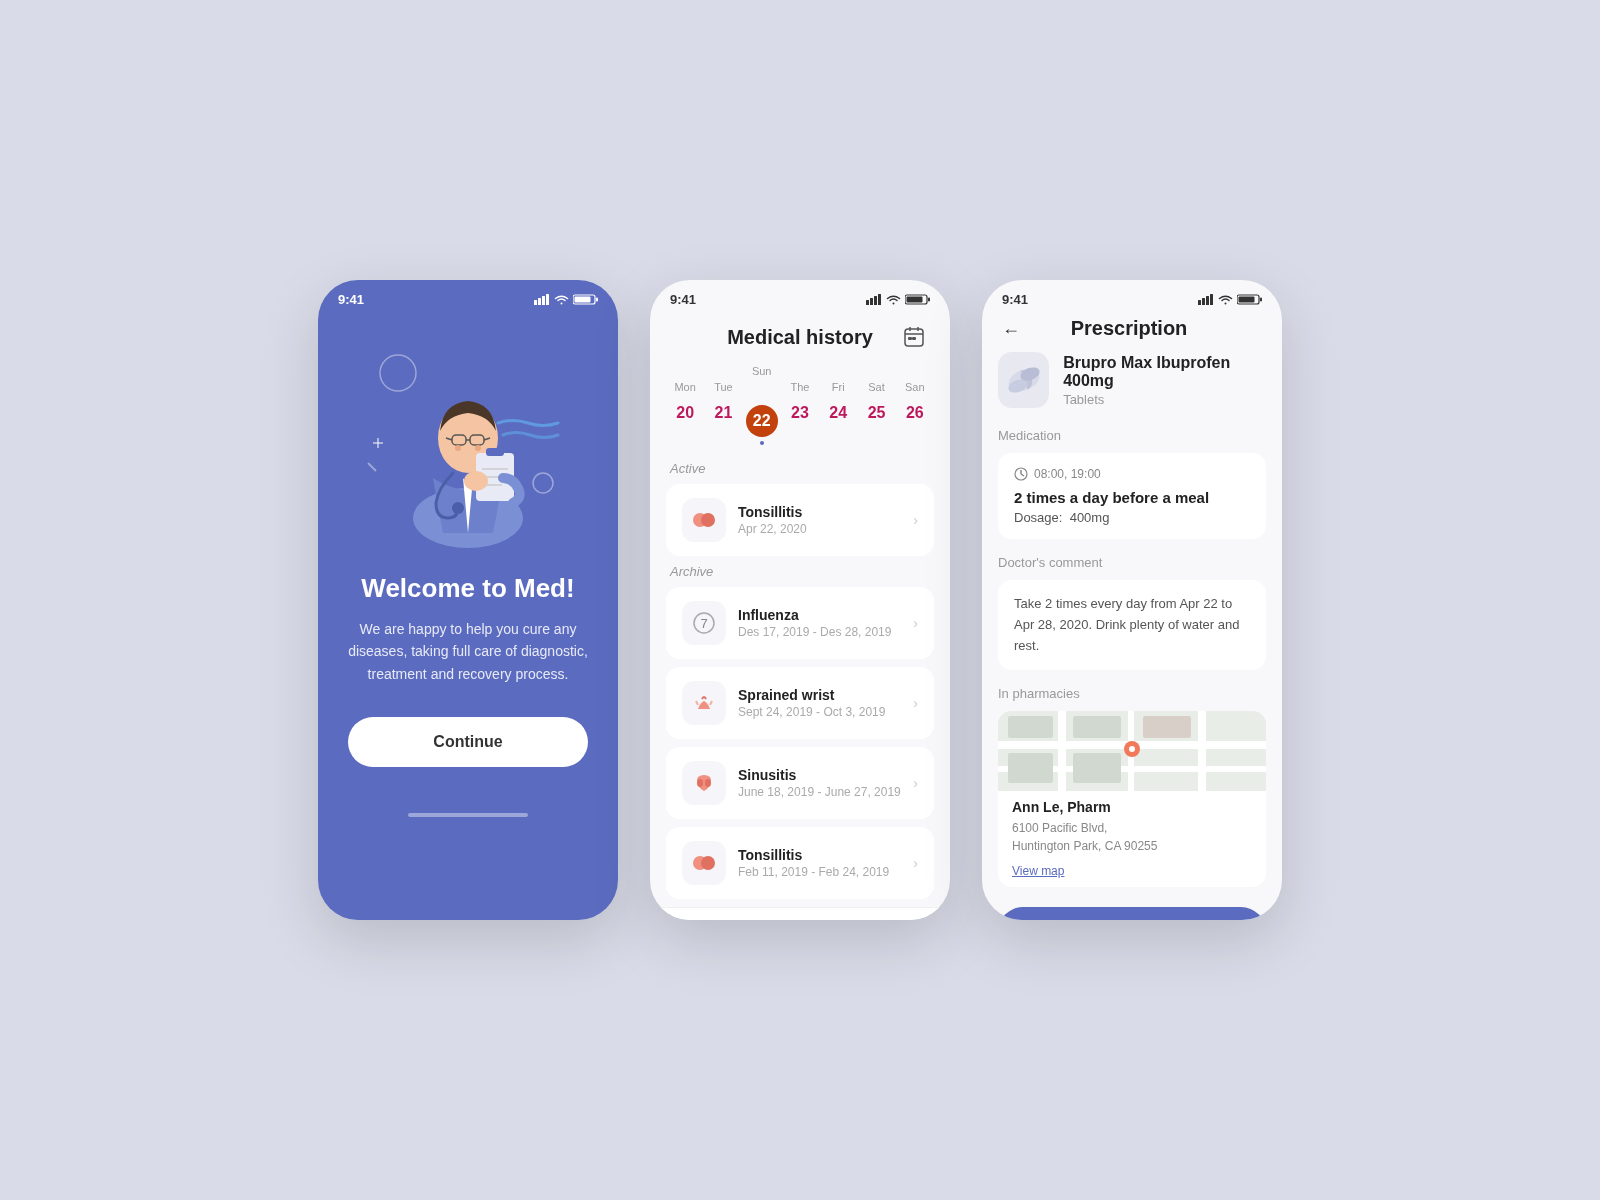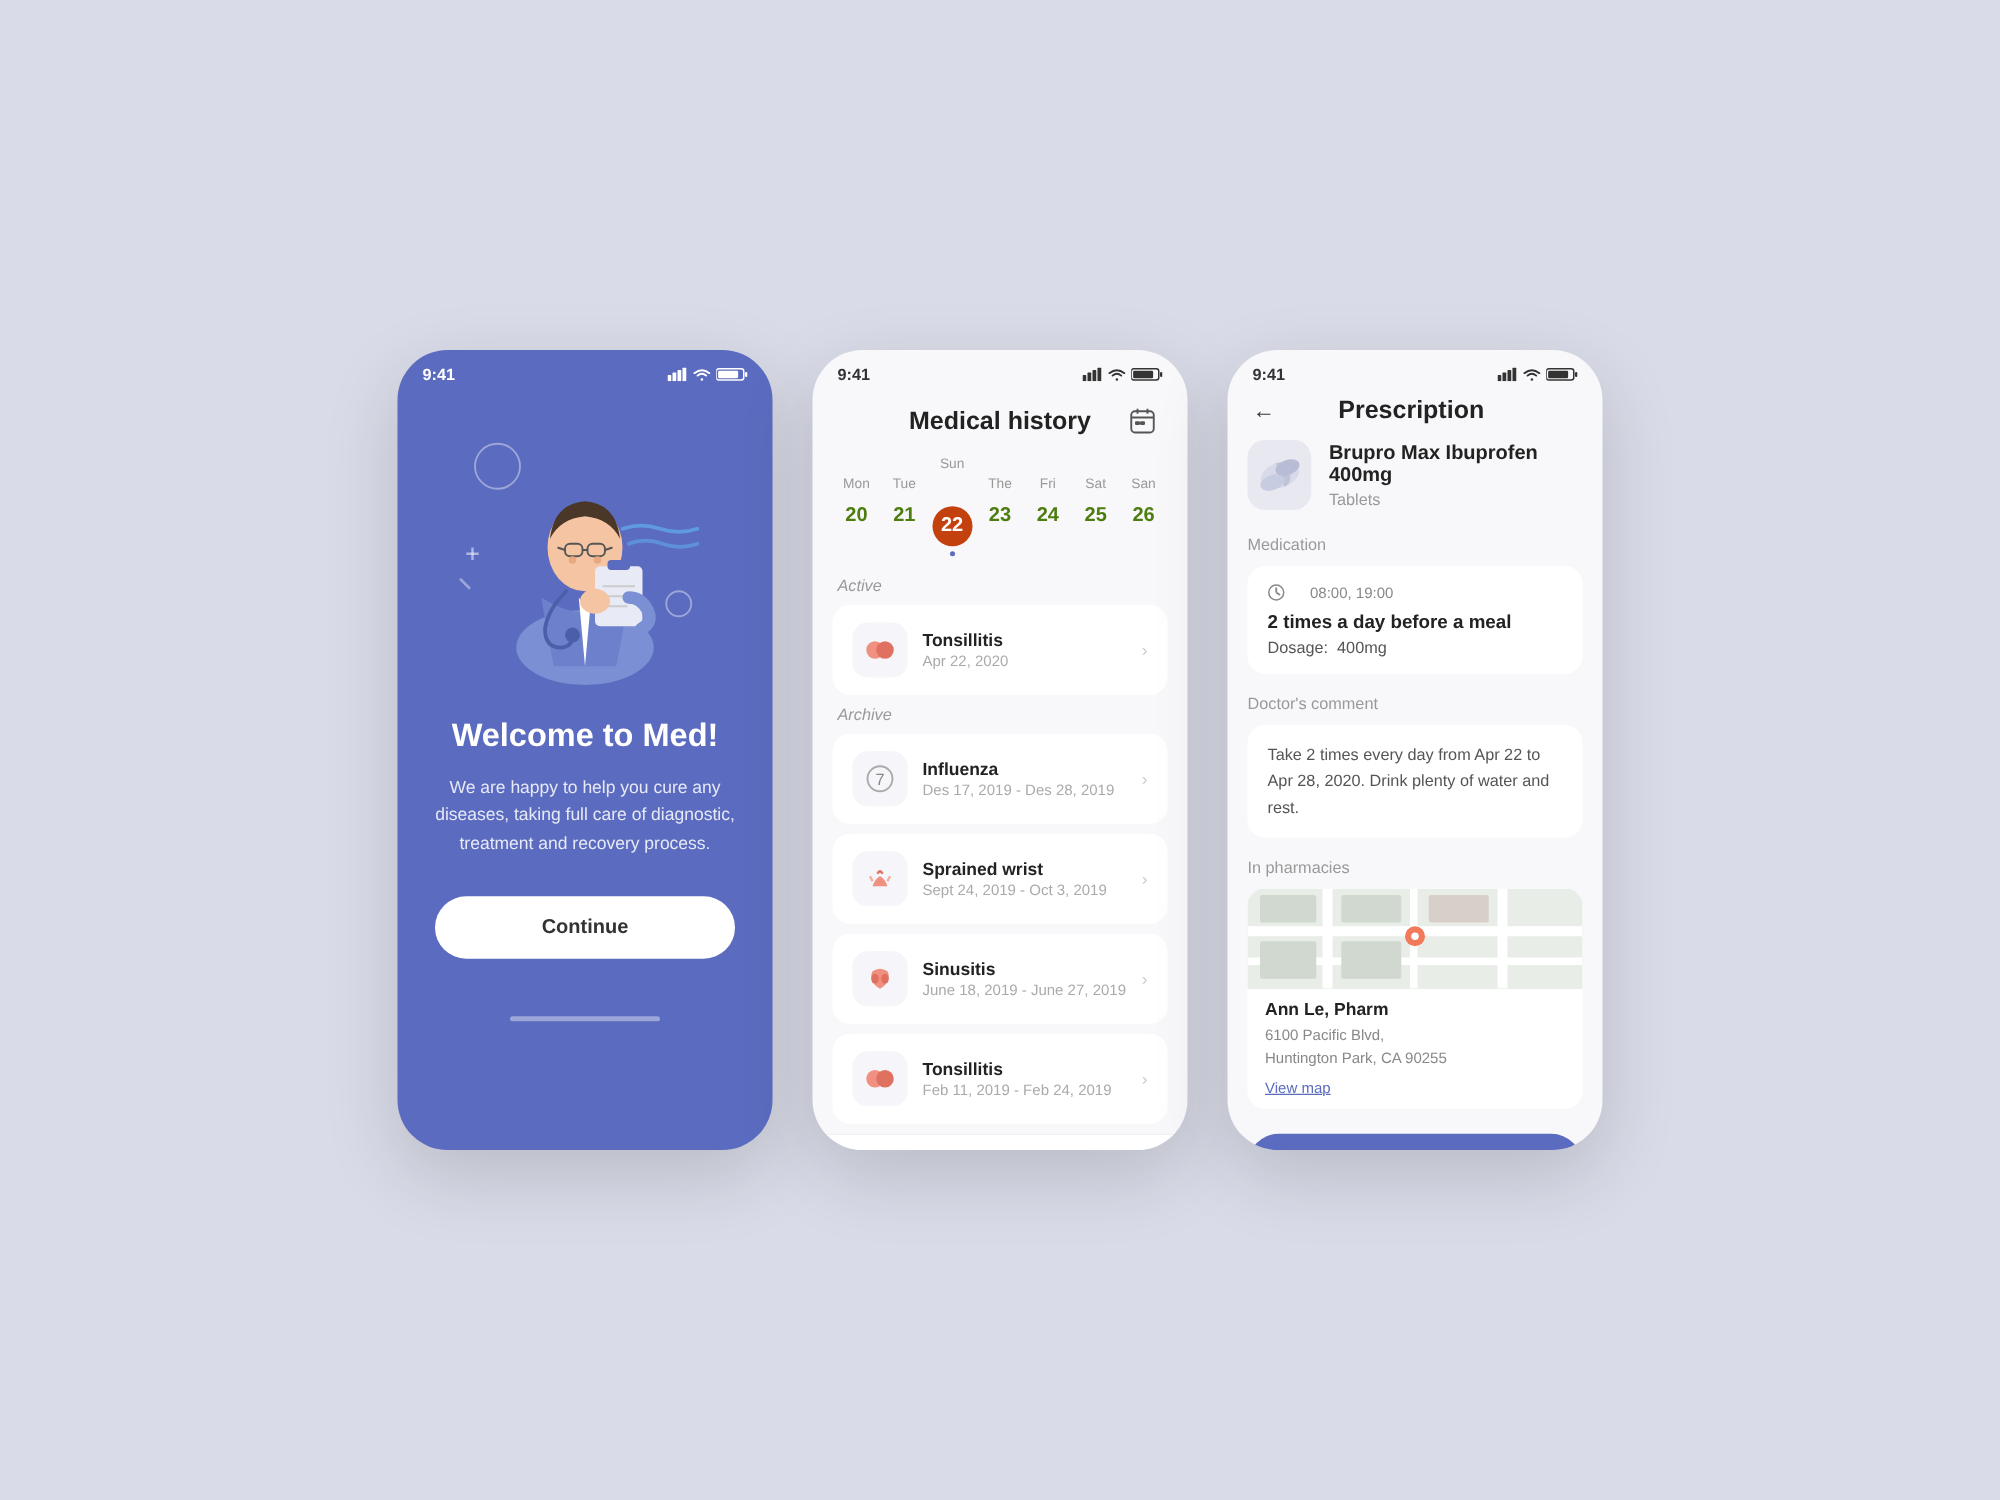--- a/index.html
+++ b/index.html
@@ -140,21 +140,21 @@
       cursor: pointer;
       justify-content: center;
     }
     .cal-day-name {
       font-size: 11px;
       color: #999;
     }
     .cal-day-num {
       font-size: 16px;
       font-weight: 600;
-      color: #4d7c0f;
+      color: #be185d;
       width: 32px;
       height: 32px;
       display: flex;
       align-items: center;
       justify-content: center;
       border-radius: 50%;
     }
     .cal-day.active .cal-day-num {
       background: #c2410c;
       color: white;
@@ -311,21 +311,21 @@
 
     .medication-info-card {
       background: white;
       border-radius: 14px;
       padding: 14px 16px;
       margin-bottom: 16px;
     }
     .med-time {
       display: flex;
       align-items: center;
-      gap: 20px;
+      gap: 6px;
       font-size: 12px;
       color: #888;
       margin-bottom: 8px;
     }
     .med-frequency {
       font-size: 15px;
       font-weight: 700;
       color: #222;
       margin-bottom: 4px;
     }

